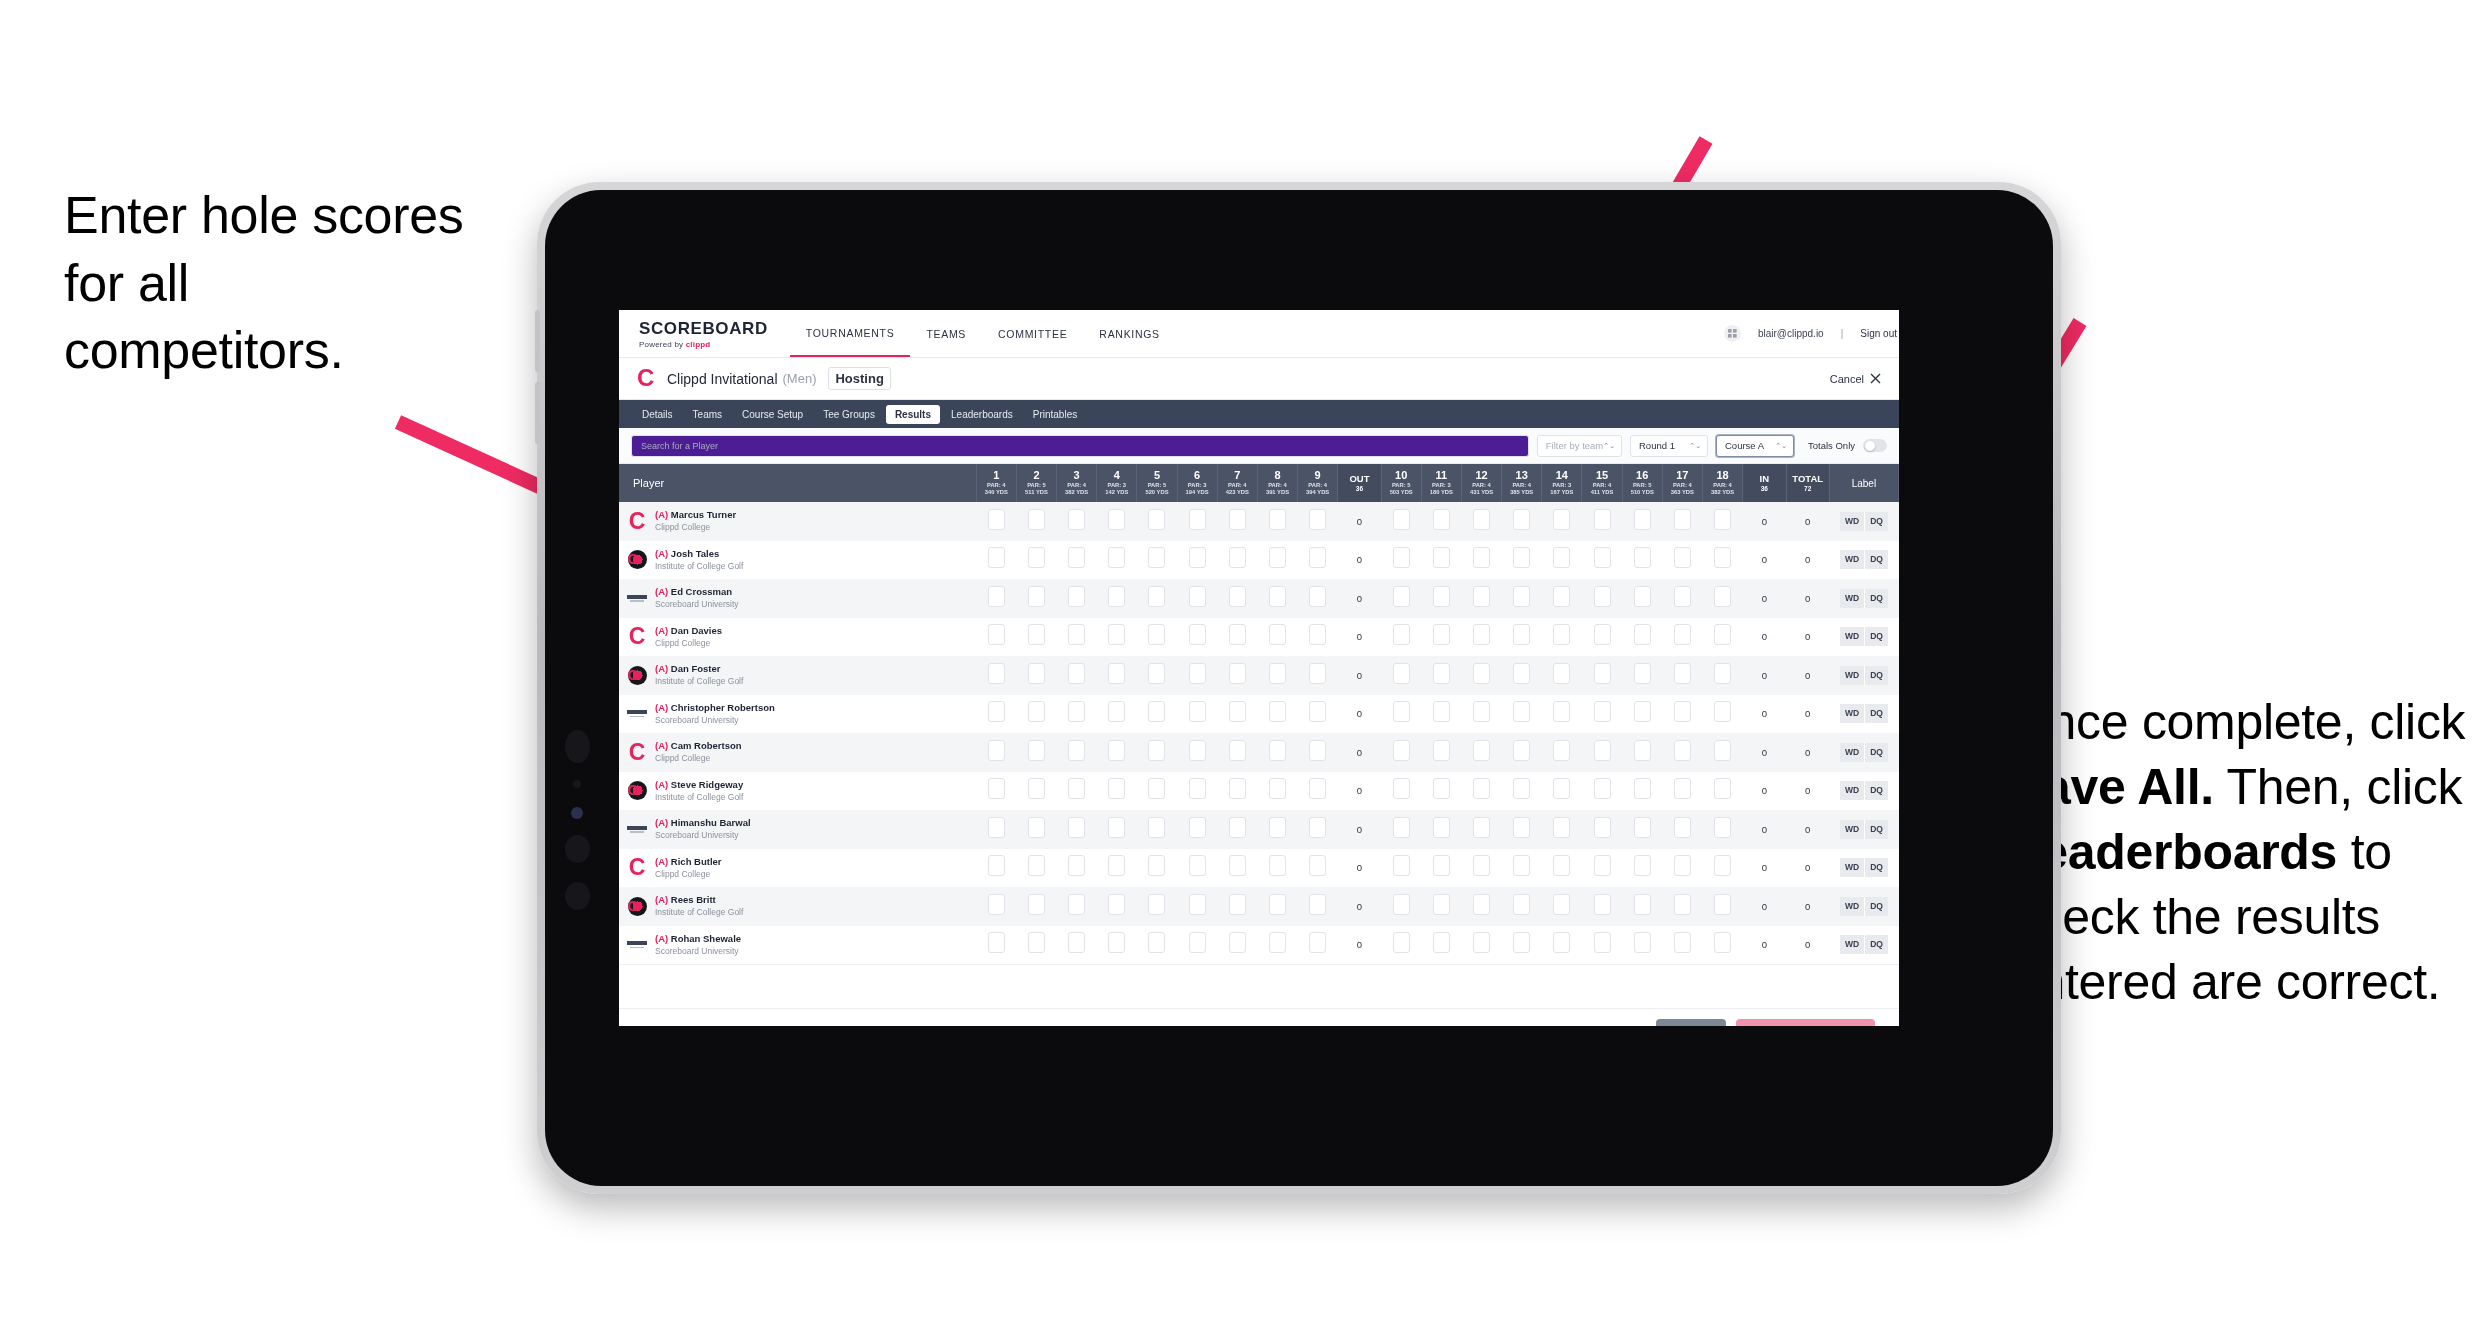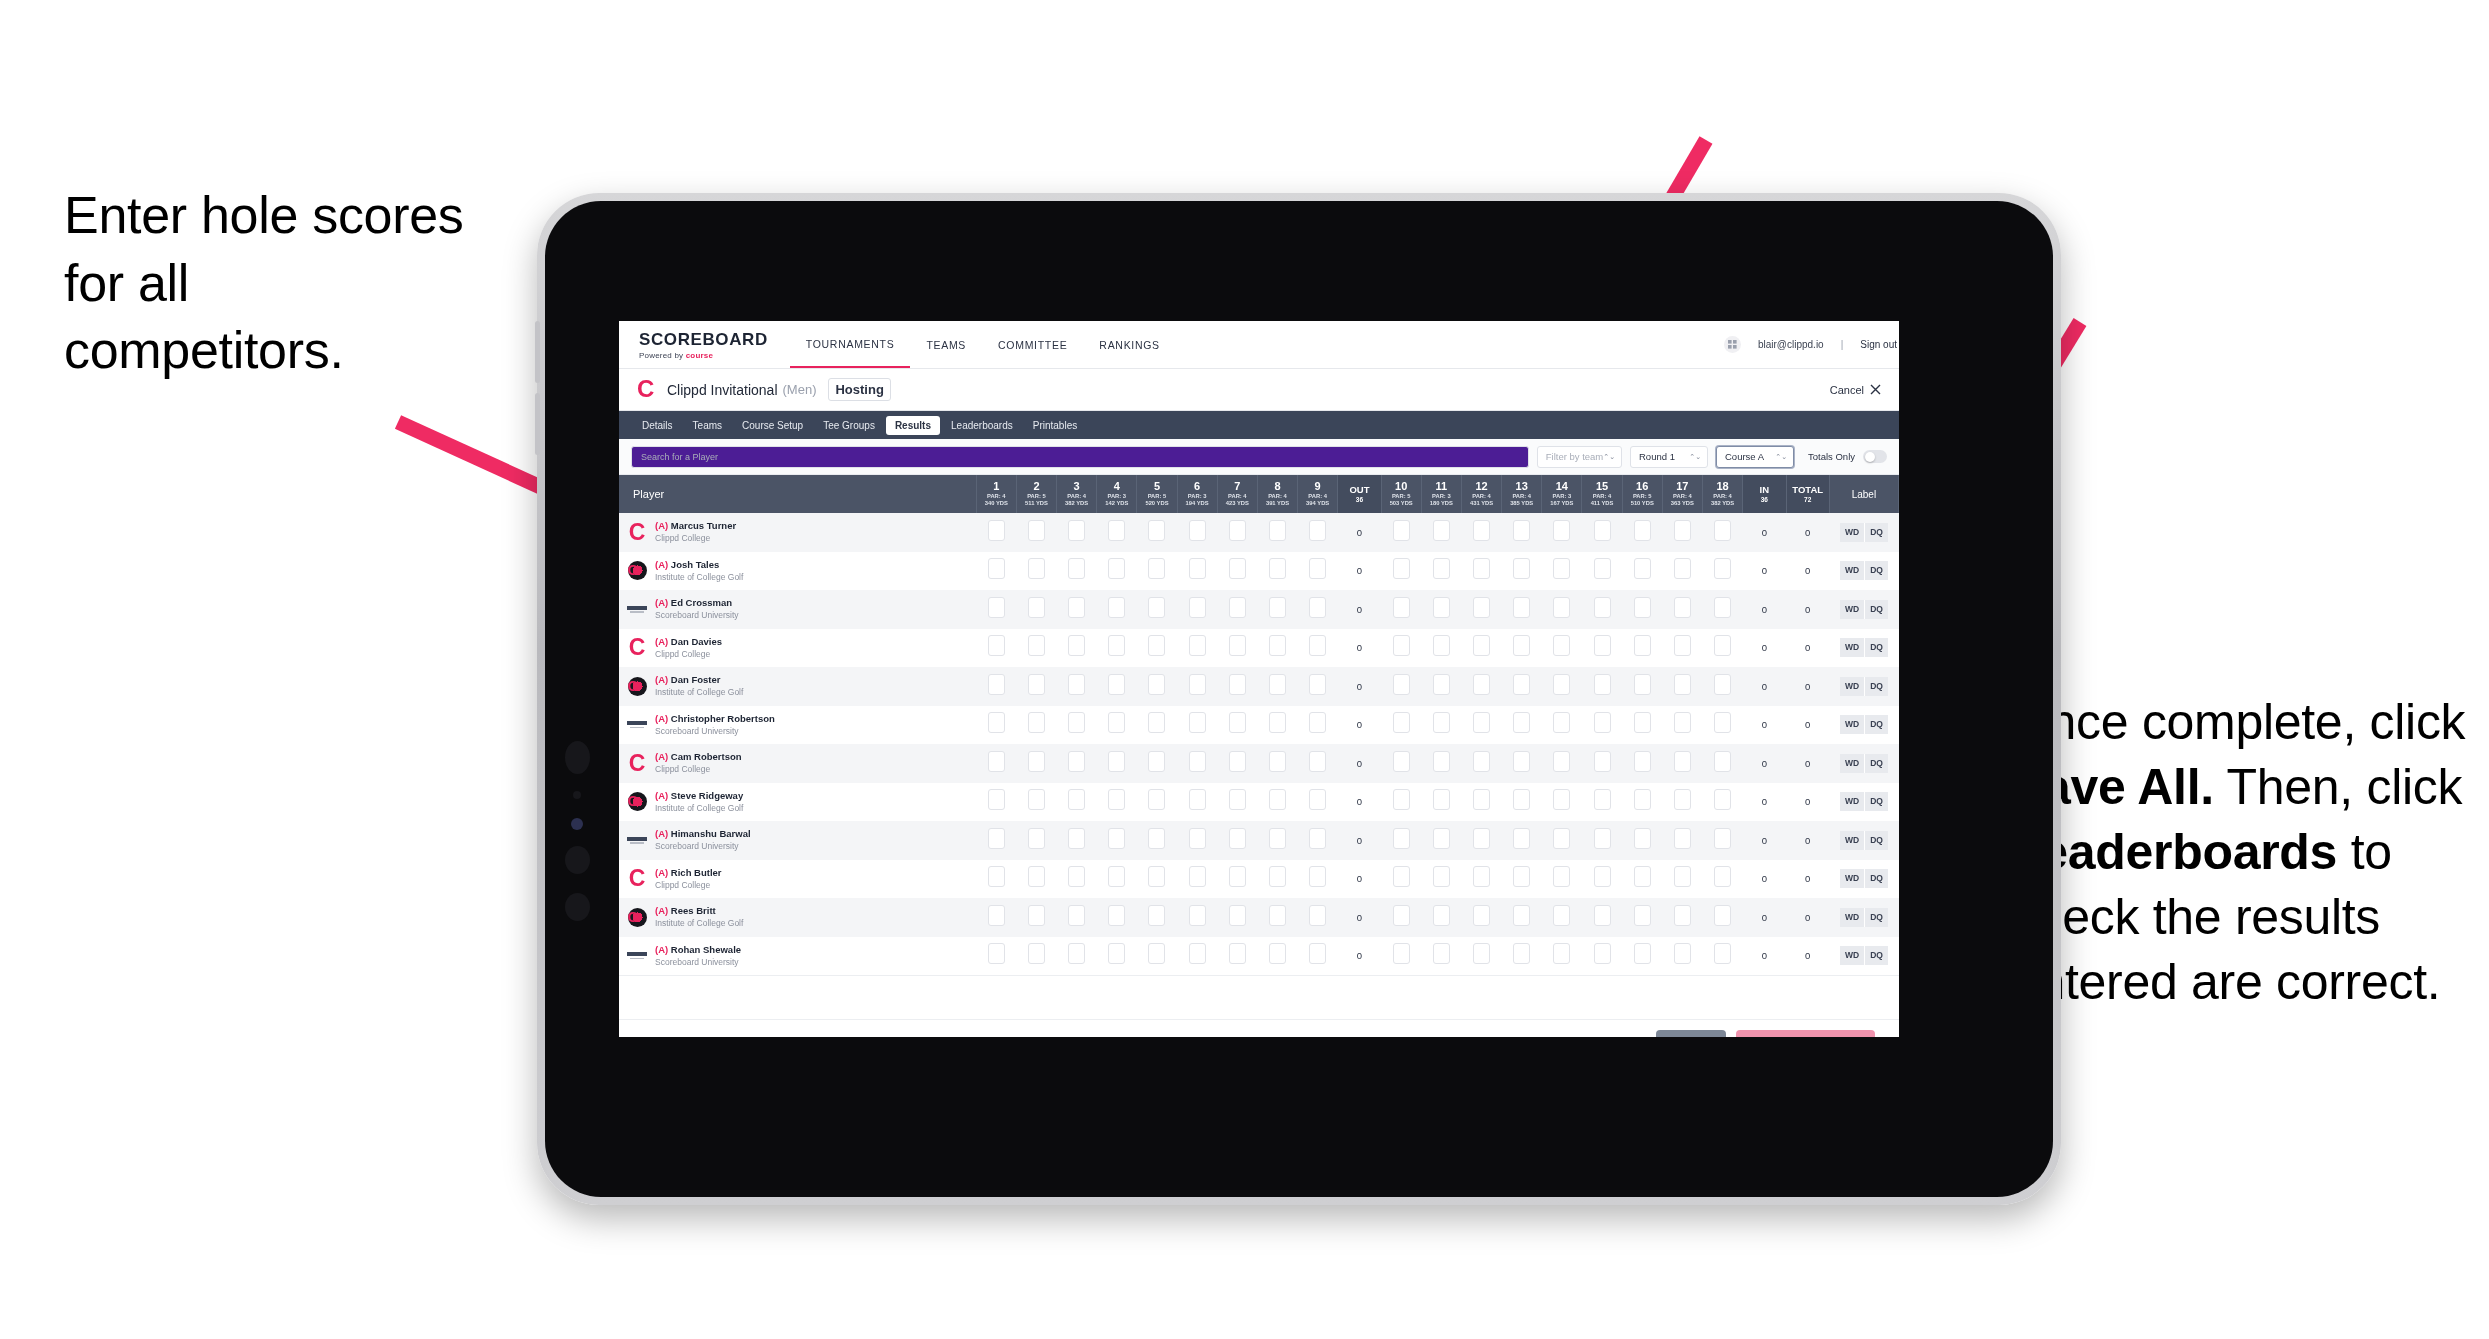--- a/index.html
+++ b/index.html
@@ -25,21 +25,21 @@
   #anno-left   { left: 64px;  top: 182px; font-size: 52px; width: 400px; }
   #anno-top    { left: 912px; top: 22px;  font-size: 54px; width: 980px; }
   #anno-wddq   { left: 2015px; top: 222px; font-size: 50px; width: 460px; }
   #anno-save   { left: 2010px; top: 690px; font-size: 50px; width: 480px; }
 
   
   .arrow { position: absolute; pointer-events: none; }
 
   
   #tablet {
-    position: absolute; left: 537px; top: 193px;
+    position: absolute; left: 537px; top: 182px;
     width: 1524px; height: 1012px;
     background: linear-gradient(180deg,#d6d6d8 0%, #b9b9bd 45%, #cfcfd2 100%);
     border-radius: 62px;
     box-shadow: 0 14px 34px rgba(0,0,0,.28);
   }
   #tablet-inner {
     position: absolute; left: 8px; top: 8px; right: 8px; bottom: 8px;
     background: #0b0b0d; border-radius: 56px;
   }
   
@@ -211,21 +211,21 @@
       <div class="lens" id="lens2"></div>
       <div class="lens" id="lens3"></div>
       <div class="lens" id="lens4"></div>
       <div class="lens" id="lens5"></div>
 
       <div id="screen">
 
         <div id="topbar">
           <div class="brand">
             <div class="brand-main">SCOREBOARD</div>
-            <div class="brand-sub"><span>Powered by </span><em>course</em></div>
+            <div class="brand-sub"><span>Powered by </span><em>clippd</em></div>
           </div>
           <nav class="topnav">
             <a class="active">TOURNAMENTS</a>
             <a>TEAMS</a>
             <a>COMMITTEE</a>
             <a>RANKINGS</a>
           </nav>
           <div class="topright">
             <div class="grid-ico">
               <svg width="9" height="9" viewBox="0 0 9 9">

